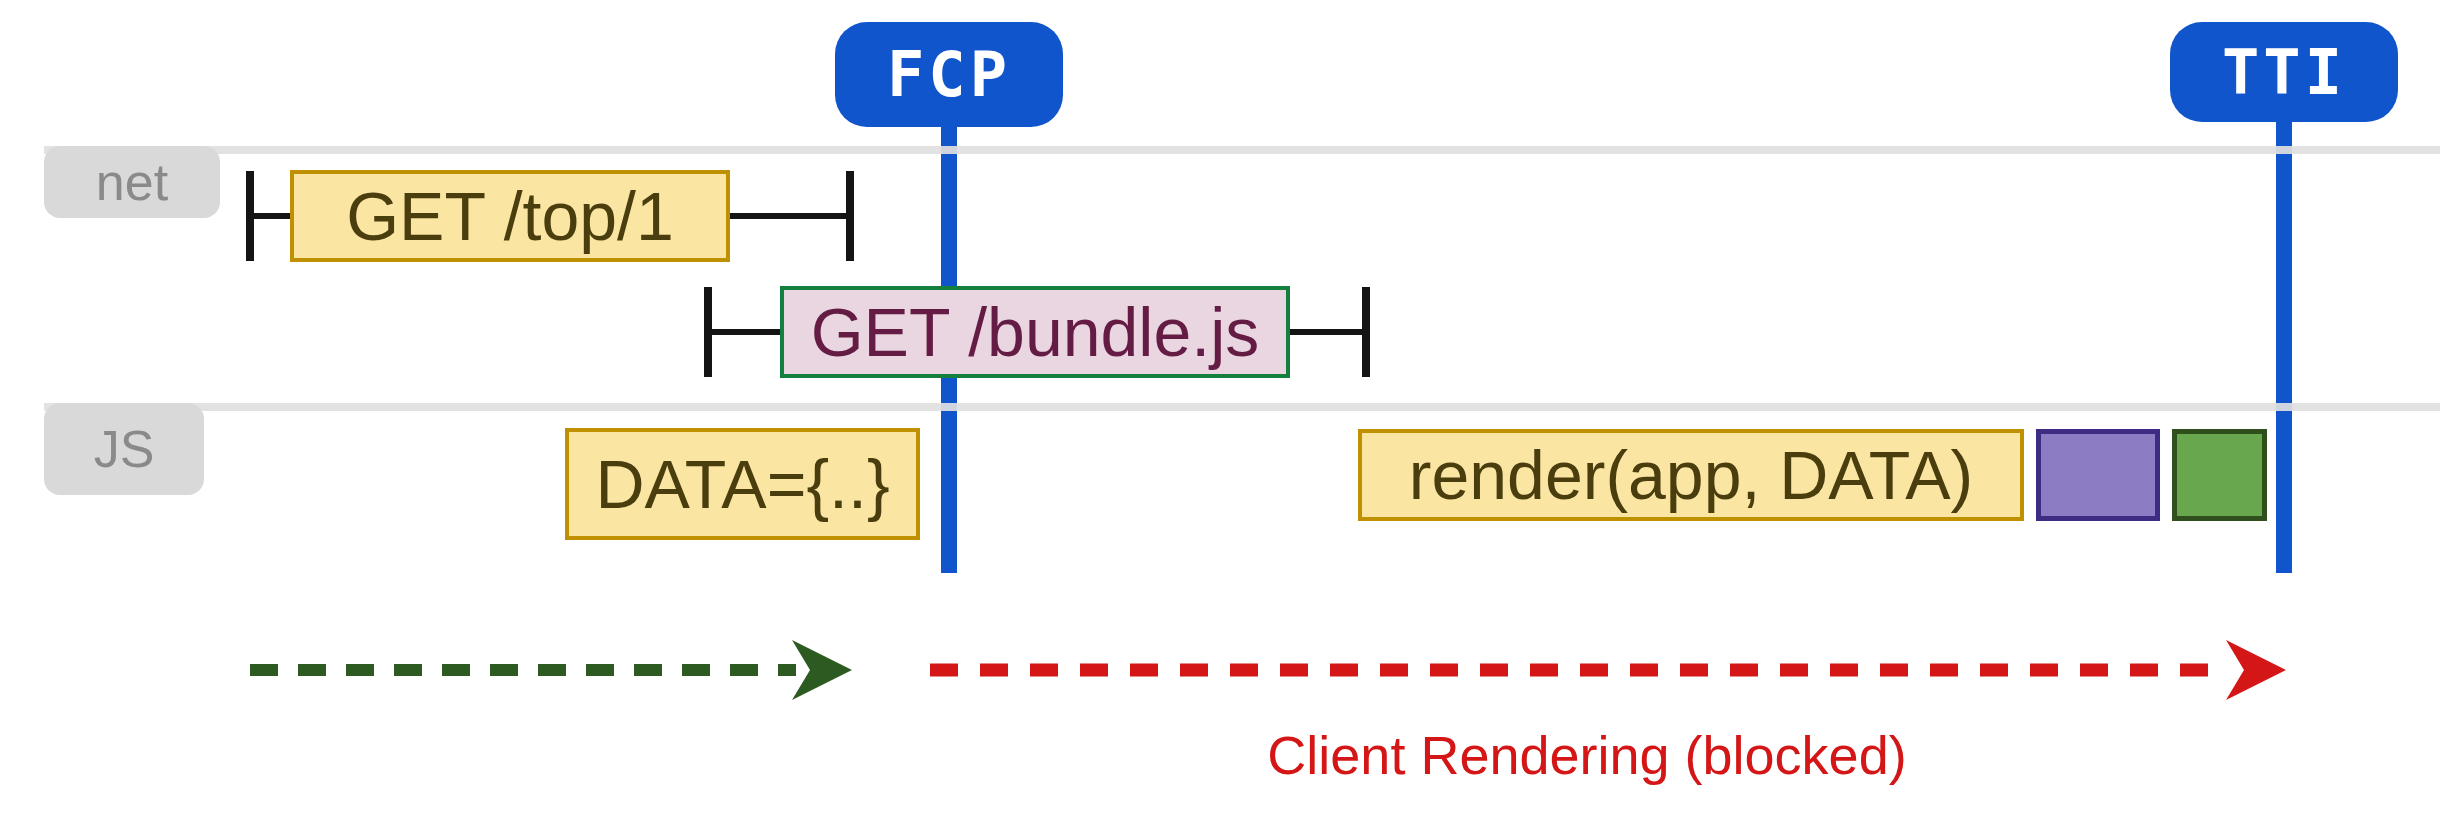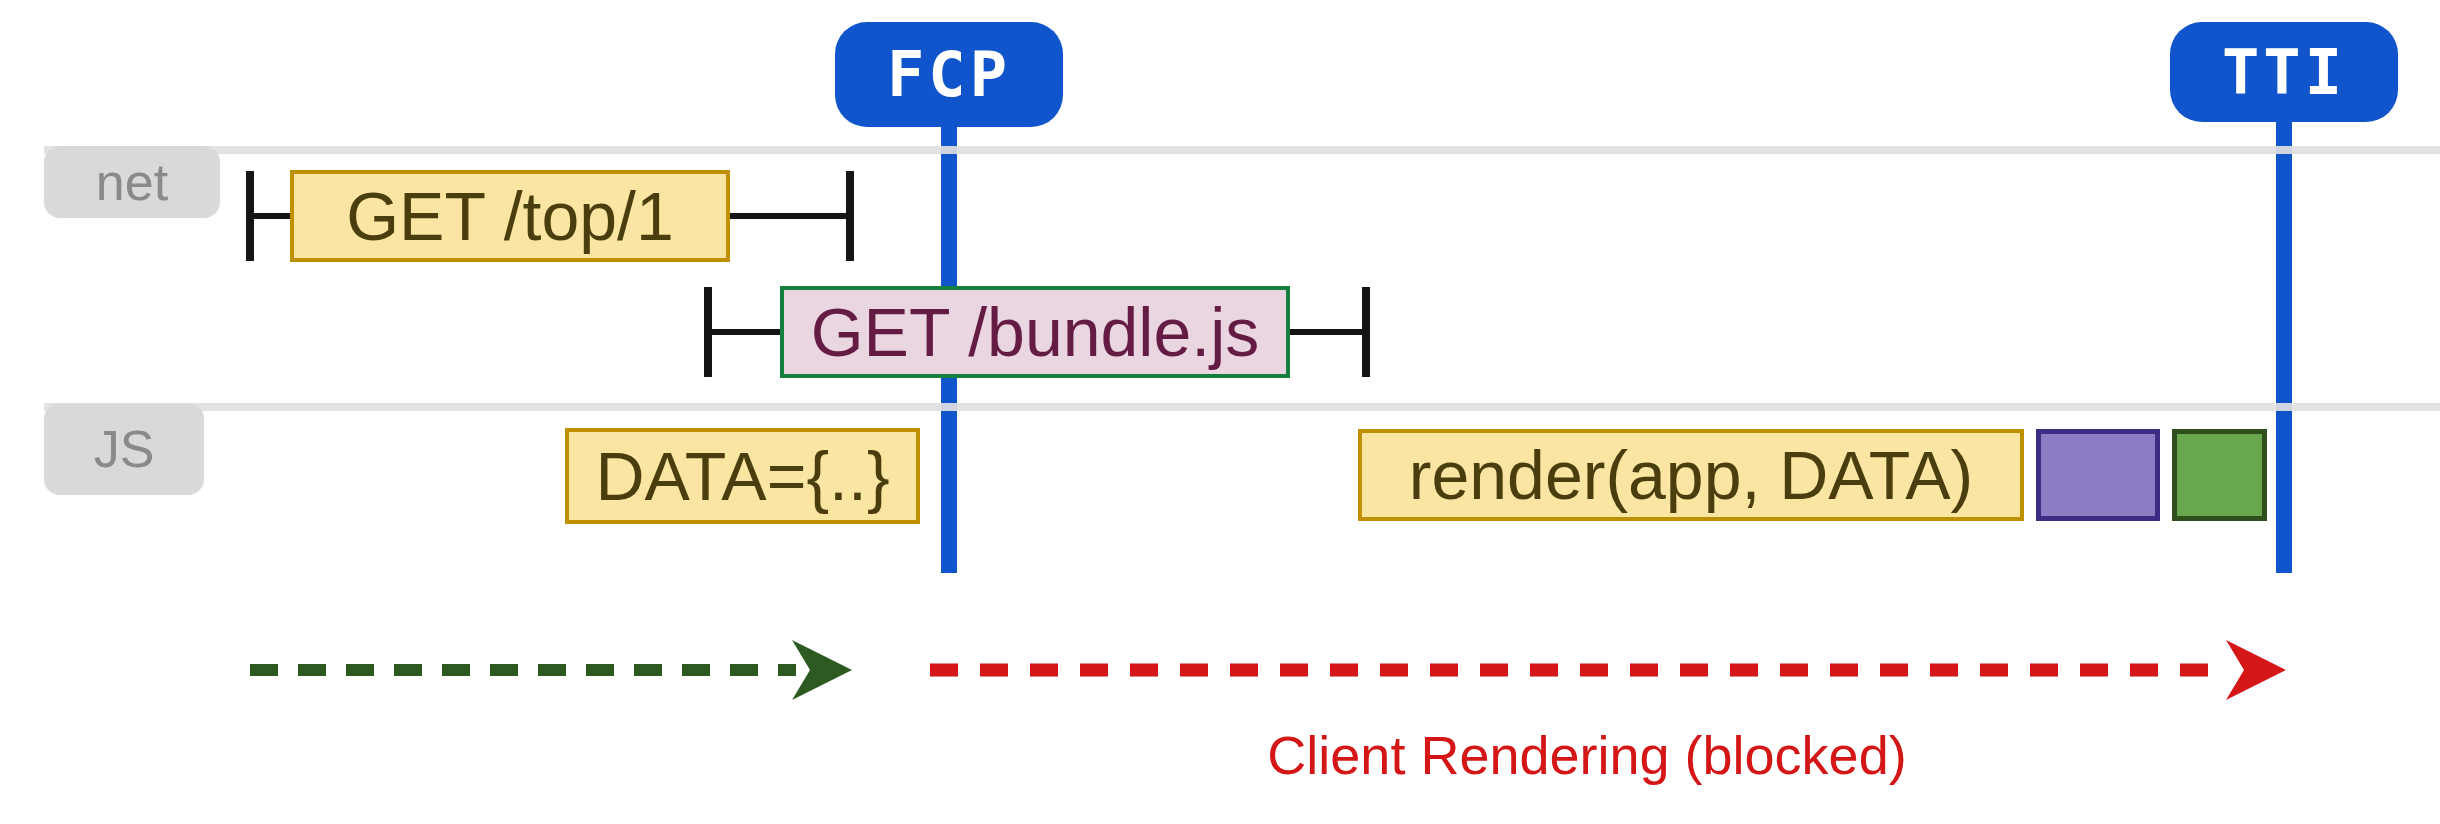--- a/index.html
+++ b/index.html
@@ -90,21 +90,21 @@
 
   <div class="abs wbar" style="left:704px; top:287px;"></div>
   <div class="abs wline" style="left:712px; top:329px; width:68px;"></div>
   <div class="abs wline" style="left:1290px; top:329px; width:72px;"></div>
   <div class="abs wbar" style="left:1362px; top:287px;"></div>
 
   <div class="abs event pink" style="left:780px; top:286px; width:510px; height:92px;">
     <span>GET /bundle.js</span>
   </div>
 
-  <div class="abs event yellow" style="left:565px; top:428px; width:355px; height:96px;">
+  <div class="abs event yellow" style="left:565px; top:428px; width:355px; height:112px;">
     <span>DATA={..}</span>
   </div>
   <div class="abs event yellow" style="left:1358px; top:429px; width:666px; height:92px;">
     <span>render(app, DATA)</span>
   </div>
   <div class="abs task-purple" style="left:2036px; top:429px; width:124px; height:92px;"></div>
   <div class="abs task-green" style="left:2172px; top:429px; width:95px; height:92px;"></div>
 
   <svg class="abs" style="left:0; top:600px;" width="2440" height="170" aria-hidden="true">
     <g>

